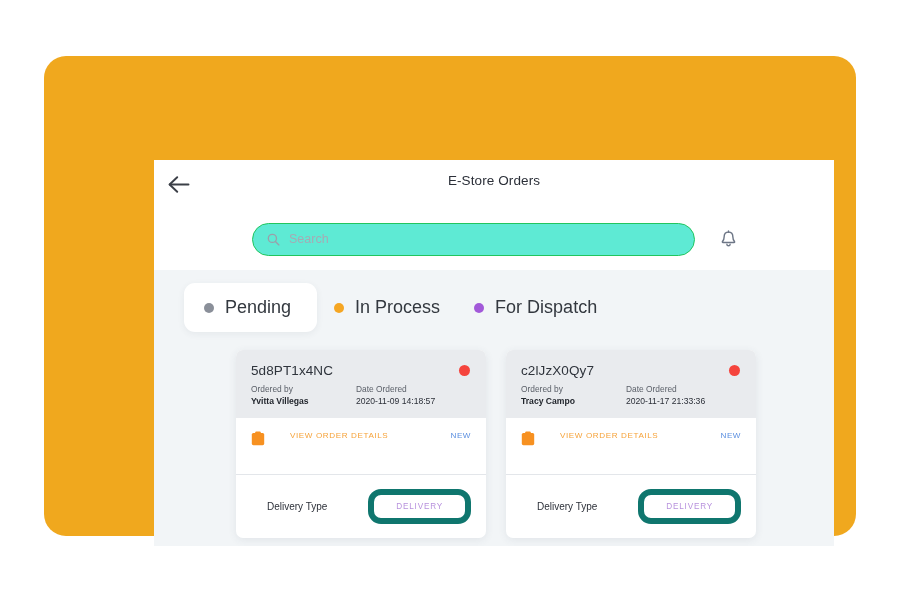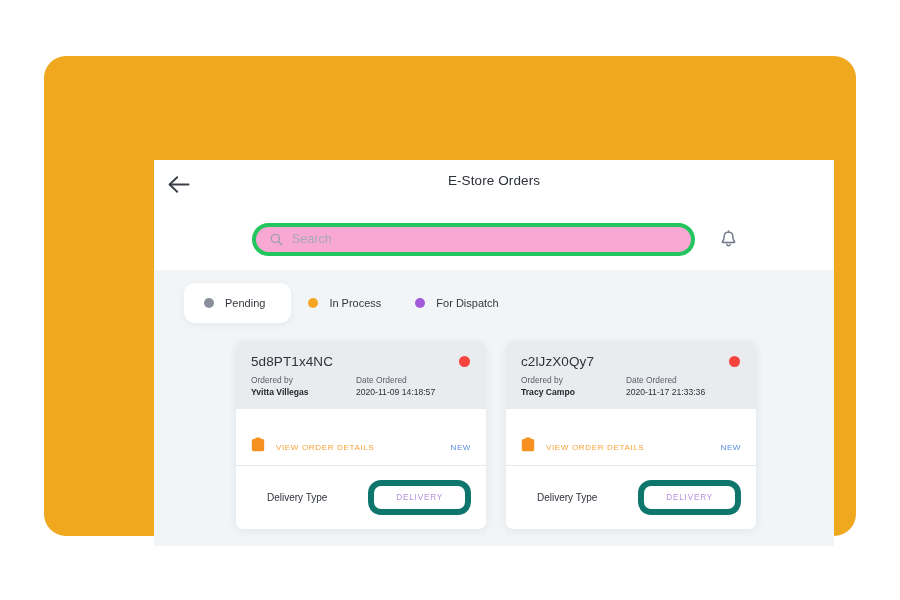--- a/index.html
+++ b/index.html
@@ -84,27 +84,27 @@
     background: #ffffff;
     display: flex;
     align-items: center;
     padding-left: 98px;
     gap: 18px;
   }
 
   .search-box {
     width: 443px;
     height: 33px;
-    border: 4px solid #22c55e;
+    border: 1px solid #22c55e;
     border-radius: 17px;
     display: flex;
     align-items: center;
     padding: 0 14px;
     gap: 9px;
-    background: #f9a8d4;
+    background: #5eead4;
     cursor: text;
   }
 
   .search-input {
     border: none;
     outline: none;
     background: transparent;
     font-family: "Liberation Sans", sans-serif;
     font-size: 12.5px;
     color: #3a3f48;
@@ -156,21 +156,21 @@
   }
 
   .tab-dot {
     width: 10px;
     height: 10px;
     border-radius: 50%;
     flex: 0 0 10px;
   }
 
   .tab-label {
-    font-size: 11px;
+    font-size: 18px;
     color: #33383f;
   }
 
   
   .cards {
     display: flex;
     gap: 20px;
     padding: 18px 0 0 82px;
   }
 
@@ -217,23 +217,23 @@
   }
   .meta-value {
     font-size: 8.6px;
     color: #23272e;
     font-weight: bold;
   }
   .meta-value.normal { font-weight: normal; color: #2c3039; }
 
   .card-details {
     display: flex;
-    align-items: flex-end;
+    align-items: flex-start;
     padding: 13px 15px 13px 15px;
-    gap: 11px;
+    gap: 25px;
     min-height: 56px;
     cursor: pointer;
   }
 
   .details-label {
     font-size: 8.1px;
     color: #f6a33a;
     letter-spacing: 0.6px;
     flex: 1;
   }

